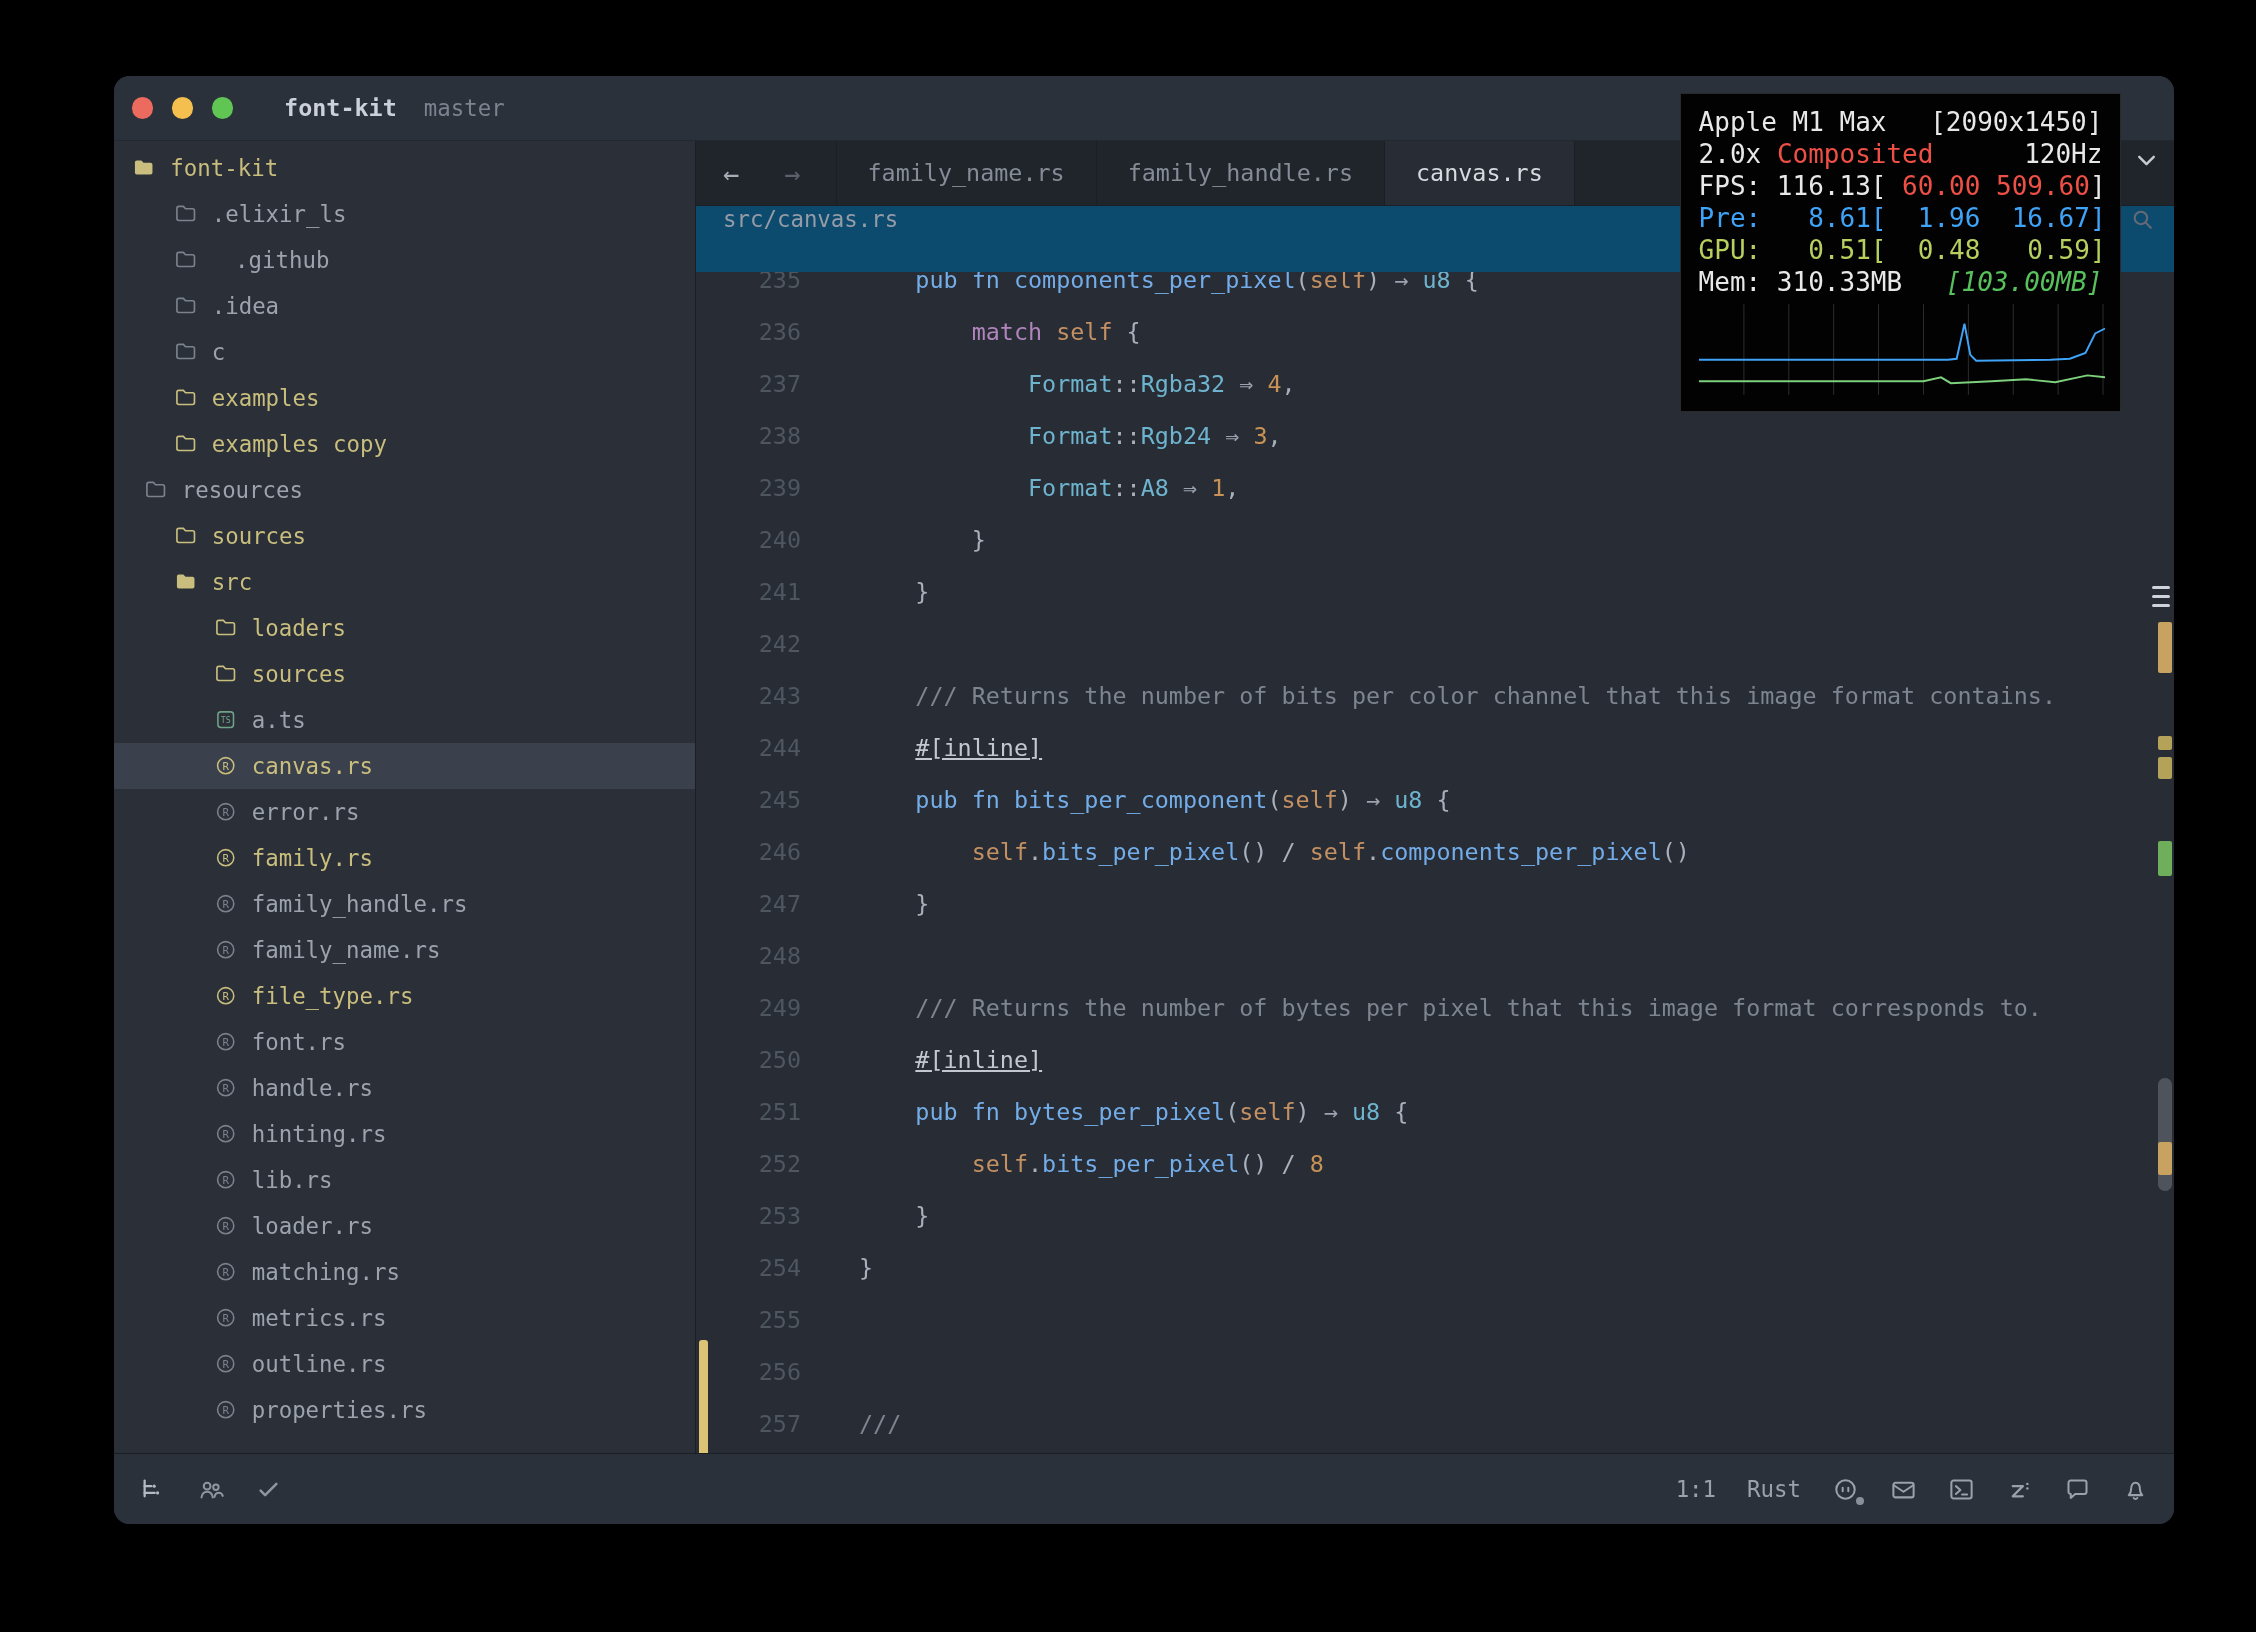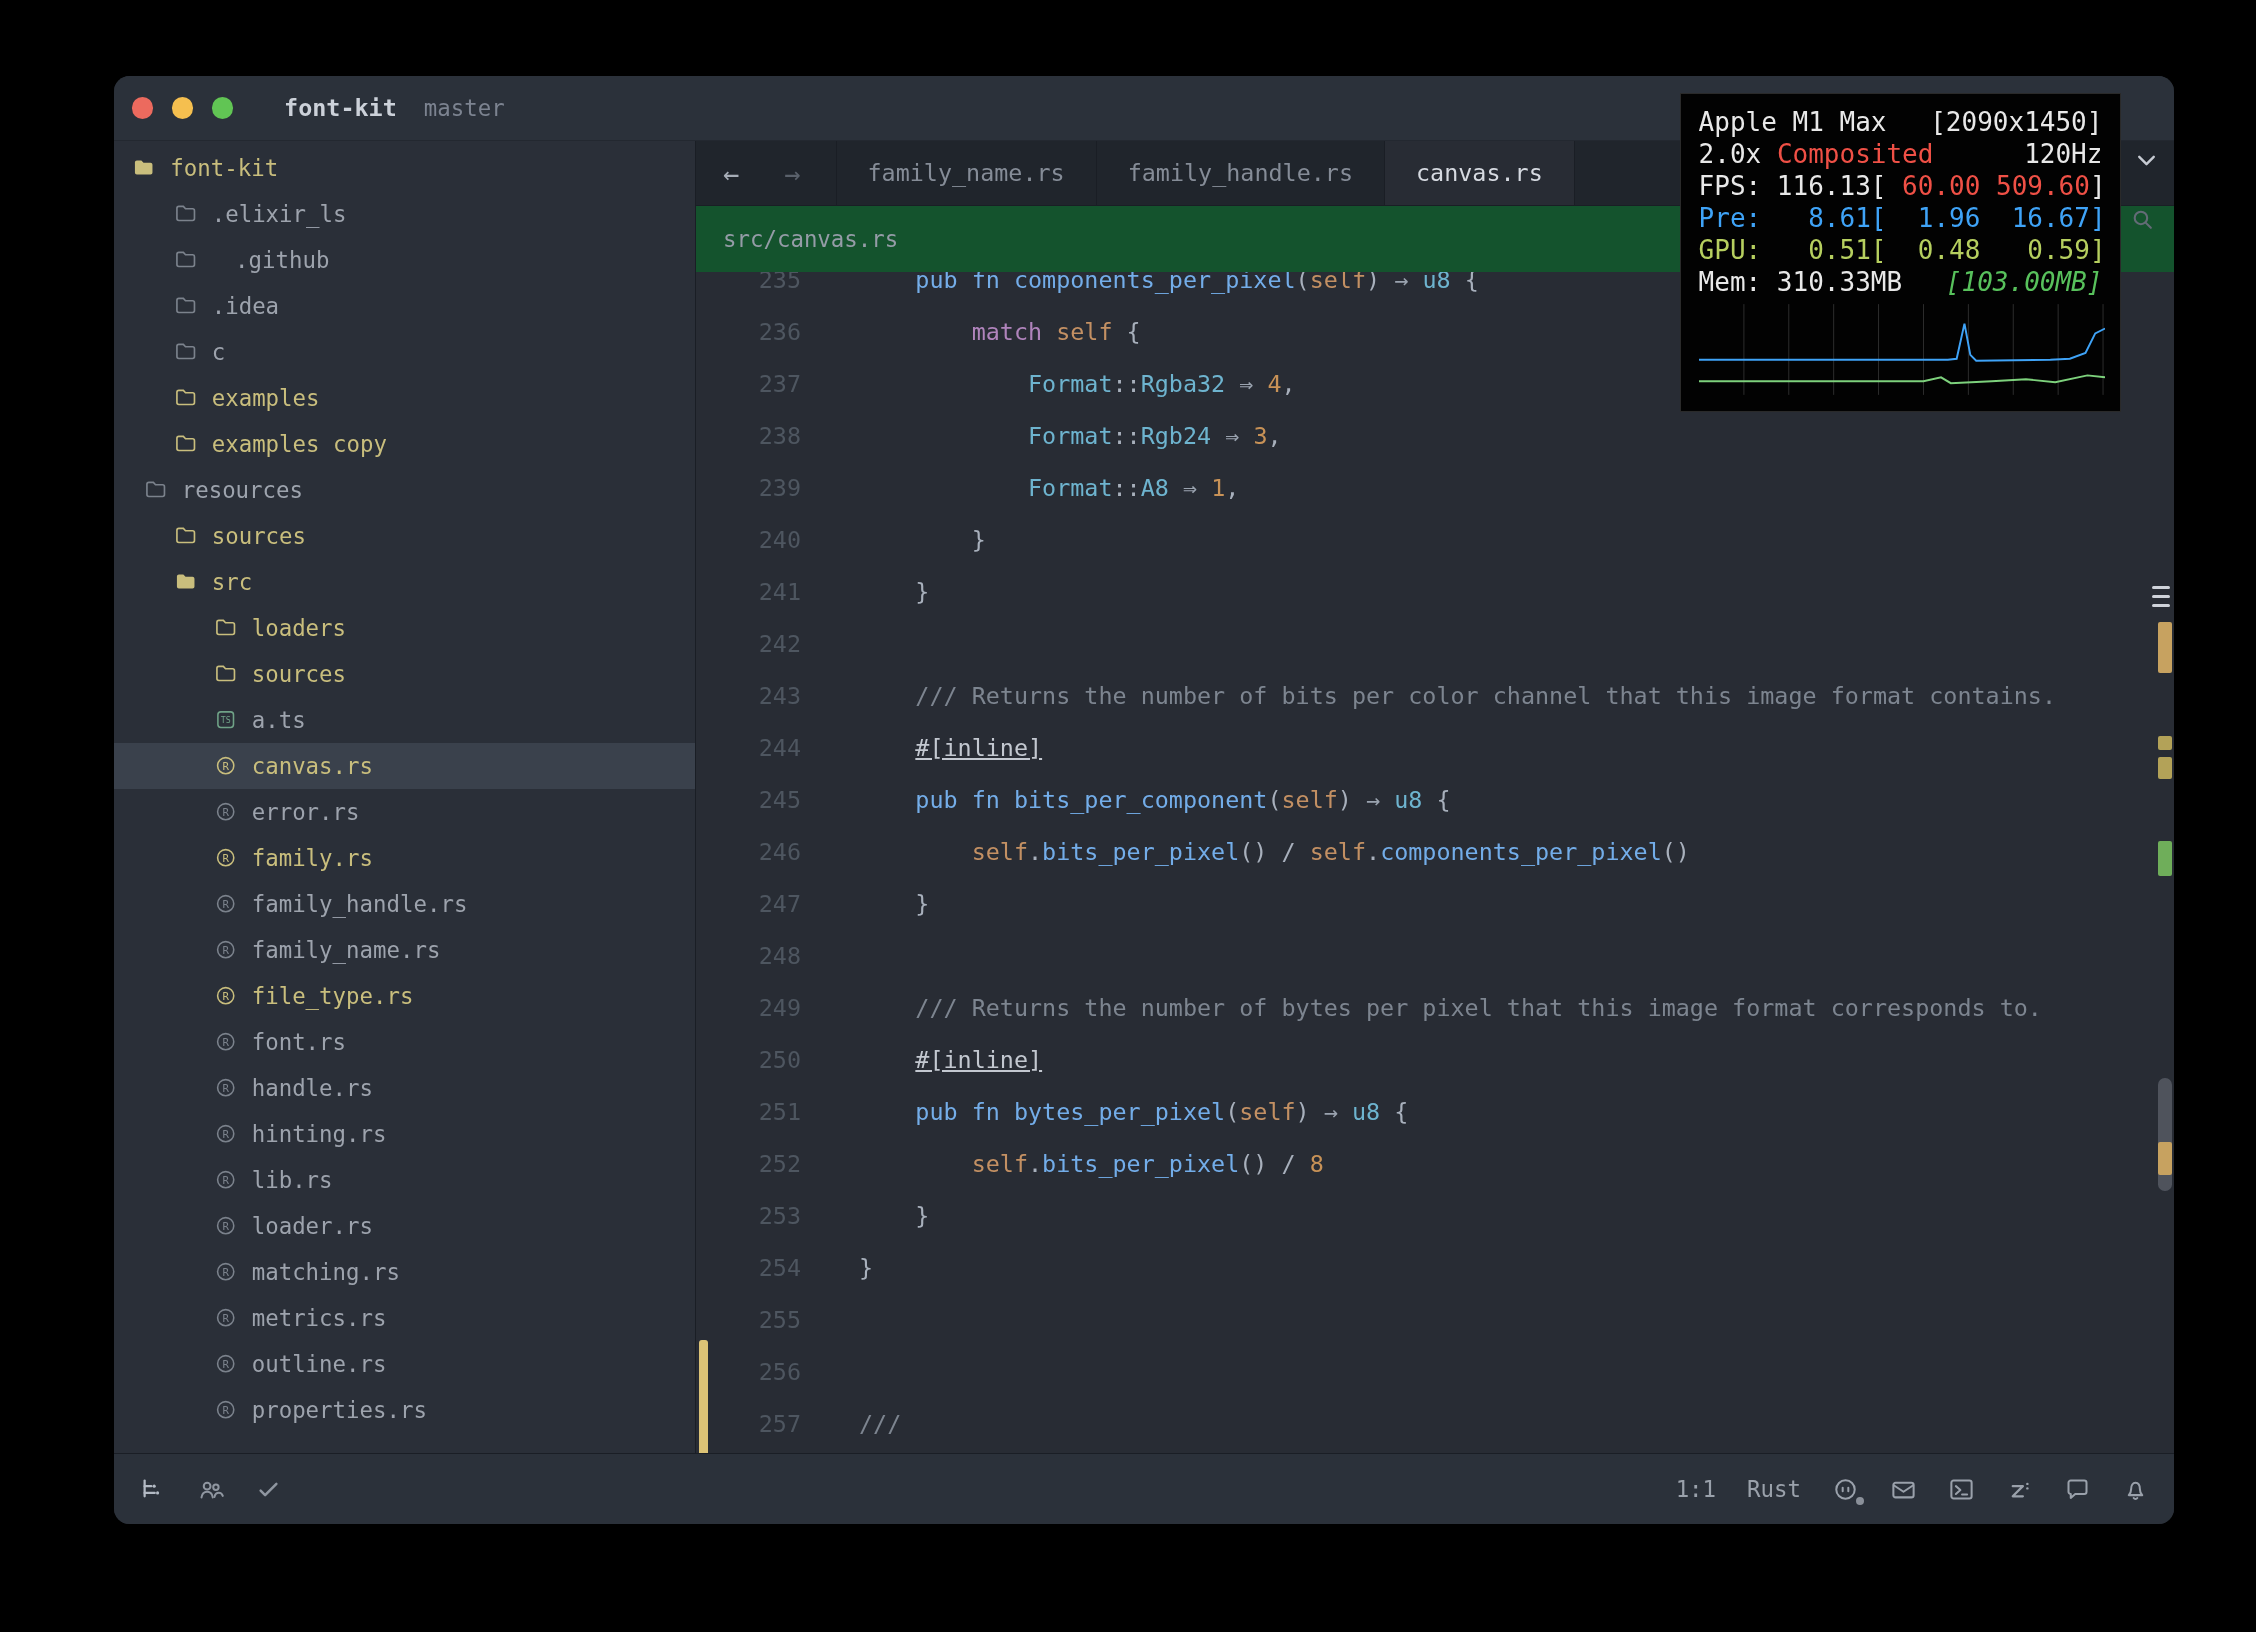--- a/index.html
+++ b/index.html
@@ -36,21 +36,21 @@
   
   .tabbar{flex:0 0 64px;background:#20252c;display:flex;align-items:stretch;border-bottom:1px solid #1a1e25;}
   .navs{display:flex;align-items:center;gap:45px;padding:0 35px 0 27px;font-size:27px;}
   .nav-back{color:#a6adb7;cursor:pointer;}
   .nav-fwd{color:#5a616b;cursor:pointer;}
   .tab{display:flex;align-items:center;padding:0 31px;font-size:23.4px;color:#858c97;border-right:1px solid #1a1e25;cursor:pointer;}
   .tab:first-of-type{border-left:1px solid #1a1e25;}
   .tab.active{background:#282c34;color:#d6dae1;}
 
   
-  .breadcrumbbar{flex:0 0 66px;display:flex;align-items:center;padding-left:27px;color:#959ca7;font-size:22.4px;background:#14532d;}
+  .breadcrumbbar{flex:0 0 66px;display:flex;padding-left:27px;color:#959ca7;font-size:22.4px;background:#0c4a6e;}
 
   
   .editor{flex:1;position:relative;overflow:hidden;font-size:23.4px;line-height:52px;}
   .lines{margin-top:-17.6px;}
   .cl{display:flex;height:52px;white-space:pre;}
   .ln{flex:0 0 105px;width:105px;text-align:right;color:#4e5660;}
   .code{margin-left:58px;}
   .seg-pun{color:var(--c-punctuation,#a8b0bc);}
   .seg-kw{color:var(--c-keyword,#b084bc);}
   .seg-kwb{color:var(--c-keyword_blue,#74ade8);}

